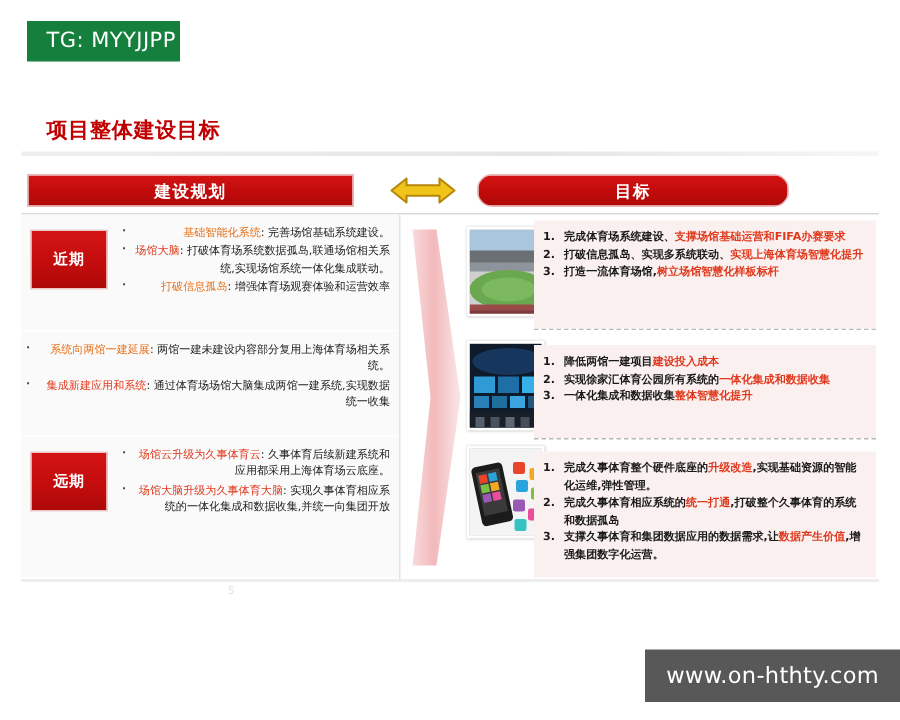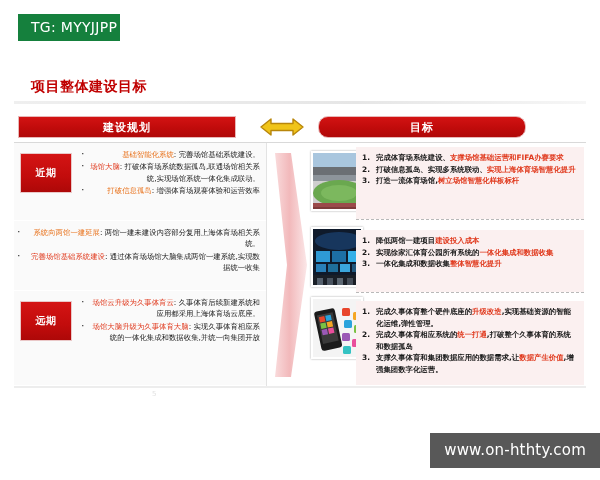--- a/index.html
+++ b/index.html
@@ -178,21 +178,21 @@
         <div class="phase-badge">近期</div>
         <div class="bullets">
             <div class="bullet"><span class="em-org">基础智能化系统</span><span>: 完善场馆基础系统建设。</span></div>
             <div class="bullet"><span class="em-red">场馆大脑</span><span>: 打破体育场系统数据孤岛,联通场馆相关系统,实现场馆系统一体化集成联动。</span></div>
             <div class="bullet"><span class="em-org">打破信息孤岛</span><span>: 增强体育场观赛体验和运营效率</span></div>
           </div>
       </div>
       <div class="left-row r2">
         <div class="bullets">
             <div class="bullet"><span class="em-org">系统向两馆一建延展</span><span>: 两馆一建未建设内容部分复用上海体育场相关系统。</span></div>
-            <div class="bullet"><span class="em-red">完善场馆基础系统建设</span><span>: 通过体育场场馆大脑集成两馆一建系统,实现数据统一收集</span></div>
+            <div class="bullet"><span class="em-red">集成新建应用和系统</span><span>: 通过体育场场馆大脑集成两馆一建系统,实现数据统一收集</span></div>
           </div>
       </div>
       <div class="left-row r3">
         <div class="phase-badge">远期</div>
         <div class="bullets">
             <div class="bullet"><span class="em-red">场馆云升级为久事体育云</span><span>: 久事体育后续新建系统和应用都采用上海体育场云底座。</span></div>
             <div class="bullet"><span class="em-red">场馆大脑升级为久事体育大脑</span><span>: 实现久事体育相应系统的一体化集成和数据收集,并统一向集团开放</span></div>
           </div>
       </div>
     </div>

